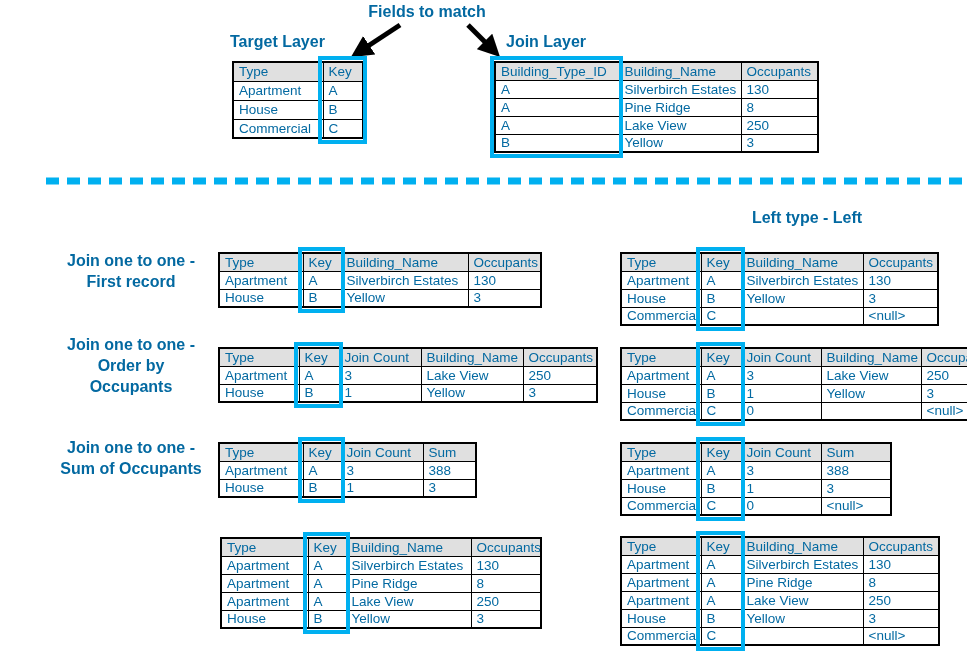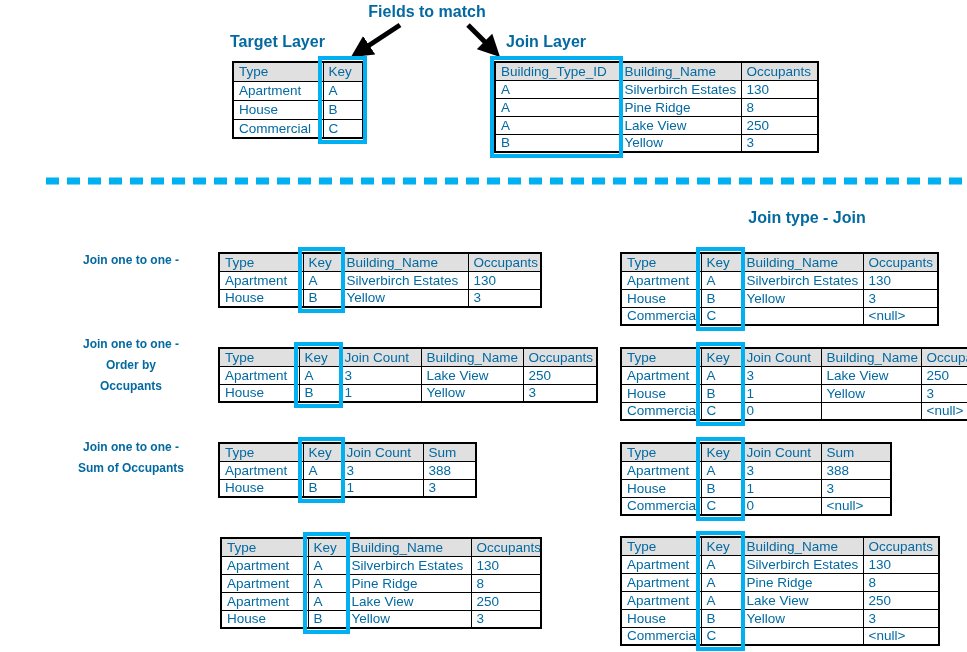--- a/index.html
+++ b/index.html
@@ -8,21 +8,21 @@
     font-family:"Liberation Sans", sans-serif; color:#0369a1;
     overflow:hidden;
     margin-left:40px;
   }
   .heading {
     position:absolute; font-weight:bold; font-size:16px; white-space:nowrap;
   }
   .centered { text-align:center; }
   .row-label {
     position:absolute; width:172px; left:5px; text-align:center;
-    font-weight:bold; font-size:12px; line-height:21px; white-space:nowrap;
+    font-weight:bold; font-size:16px; line-height:21px; white-space:nowrap;
   }
   .tbl { position:absolute; }
   .tbl table {
     border-collapse:collapse; table-layout:fixed;
     border:2px solid #000;
     font-size:13.5px;
   }
   .tbl th, .tbl td {
     border:1px solid #000; padding:0 5px; font-weight:normal;
     text-align:left; white-space:nowrap; overflow:hidden;
@@ -122,24 +122,25 @@
           </tr>
         </tbody>
       </table>
       <div class="hl-box" style="left: -4px; width: 133px;"></div>
     </div>
 
   <svg class="overlay" style="left:0; top:174px;" width="967" height="14">
     <line x1="6" y1="7" x2="962" y2="7" stroke-width="7" stroke-dasharray="13 8" stroke="#00B0F0"></line>
   </svg>
 
-  <div class="heading centered" style="left:667px; top:209px; width:200px;">Join type - Join</div>
+  <div class="heading centered" style="left:667px; top:209px; width:200px;">Left type - Left</div>
 
   <div class="row-label" style="top:250px;">
       <div>Join one to one -</div>
+      <div>First record</div>
     </div>
   <div class="row-label" style="top:334px;">
       <div>Join one to one -</div>
       <div>Order by</div>
       <div>Occupants</div>
     </div>
   <div class="row-label" style="top:437px;">
       <div>Join one to one -</div>
       <div>Sum of Occupants</div>
     </div>

